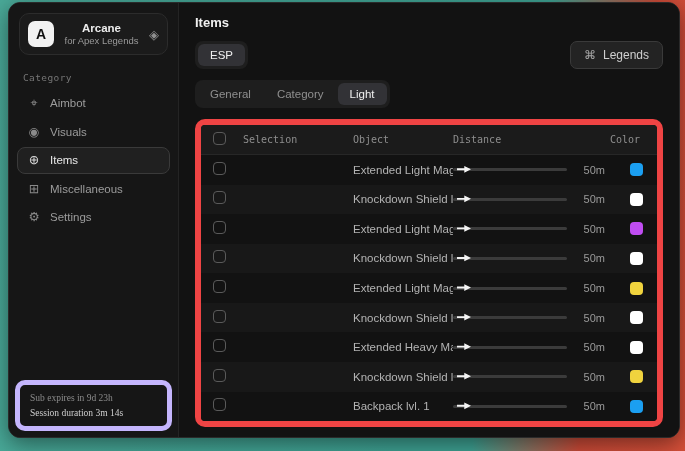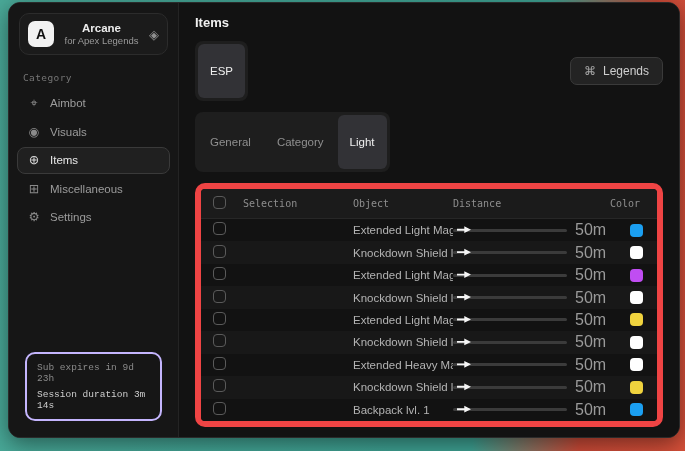--- a/index.html
+++ b/index.html
@@ -27,32 +27,32 @@
     font-family:"DejaVu Sans Mono", monospace; letter-spacing:.4px; }
 
   .nav { padding:0 8px; display:flex; flex-direction:column; gap:2px; }
   .nav-item { display:flex; align-items:center; gap:9px; padding:6px 9px; border-radius:8px;
     border:1px solid transparent; color:#9c9c9c; font-size:11.5px; cursor:pointer; }
   .nav-item .nav-icon { font-size:12.5px; color:#8a8a8a; width:14px; text-align:center; line-height:1; }
   .nav-item.active { background:#202020; border-color:#3a3a3a; color:#e8e8e8; }
   .nav-item.active .nav-icon { color:#d8d8d8; }
 
   .side-spacer { flex:1; }
-  .sub-card { margin:16px; padding:8px 10px; border:2px solid #c4b5fd; border-radius:10px;
-    font-family:Liberation Mono, monospace; font-size:9.5px; }
+  .sub-card { margin:6px; padding:8px 10px; border:5px solid #c4b5fd; border-radius:10px;
+    font-family:Liberation Serif, serif; font-size:9.5px; }
   .sub-line1 { color:#8b8b8b; margin-bottom:5px; }
   .sub-line2 { color:#cfcfcf; }
 
   
   .main { flex:1; background:#121212; padding:12px 16px 10px; display:flex; flex-direction:column; min-width:0; }
   .page-title { color:#f0f0f0; font-size:13px; font-weight:bold; margin-bottom:11px; }
 
   .toolbar { display:flex; align-items:center; justify-content:space-between; margin-bottom:11px; }
   .seg { display:inline-flex; gap:2px; background:#1e1e1e; border-radius:8px; padding:3px; }
-  .seg-btn { padding:21px 12px; border-radius:6px; font-size:11.5px; color:#8f8f8f; cursor:pointer; white-space:nowrap; }
+  .seg-btn { padding:5px 12px; border-radius:6px; font-size:11.5px; color:#8f8f8f; cursor:pointer; white-space:nowrap; }
   .seg-btn.active { background:#323236; color:#f0f0f0; }
 
   .search-btn { display:flex; align-items:center; gap:7px; background:#232323; border:1px solid #3a3a3a;
     border-radius:7px; padding:6px 13px; color:#cfcfcf; font-size:12px; cursor:pointer; }
   .search-btn .cmd { color:#a8a8a8; font-size:12px; line-height:1; }
 
   .view-tabs { margin-bottom:11px; align-self:flex-start; }
 
   
   .table { flex:1; border:6px solid #ef4444; border-radius:10px; overflow:hidden;
@@ -64,21 +64,21 @@
   .trow { flex:1; display:grid; grid-template-columns:30px 110px 1fr 152px 40px;
     align-items:center; padding:0 12px; background:#121212; }
   .trow:nth-child(even) { background:#181818; }
   .checkbox { display:inline-block; width:13px; height:13px; border:1.5px solid #5a5a5a;
     border-radius:4px; cursor:pointer; }
   .cell-obj { color:#b3b3b3; font-size:11.5px; white-space:nowrap; overflow:hidden; }
   .cell-dist { display:flex; align-items:center; }
   .slider { position:relative; flex:1; height:3px; background:#3b3b3b; border-radius:2px; cursor:pointer; }
   .thumb { position:absolute; left:4px; top:-3px; width:14px; height:8px; background:#f4f4f4;
     clip-path:polygon(0 38%, 52% 38%, 52% 8%, 100% 50%, 52% 92%, 52% 62%, 0 62%); }
-  .dist-val { width:30px; text-align:right; margin-left:8px; color:#9a9a9a; font-size:16px; }
+  .dist-val { width:30px; text-align:right; margin-left:8px; color:#9a9a9a; font-size:11px; }
   .cell-color { display:flex; justify-content:flex-end; padding-right:2px; }
   .swatch { width:13px; height:13px; border-radius:4px; cursor:pointer; }
 </style>
 </head>
 <body>
 
 <div class="stage">
   <div class="window">
 
     <aside class="sidebar">

